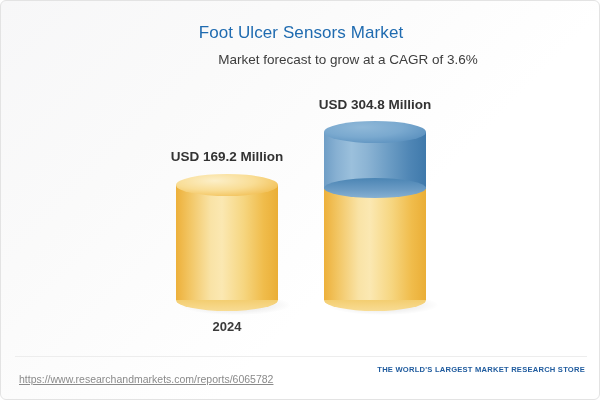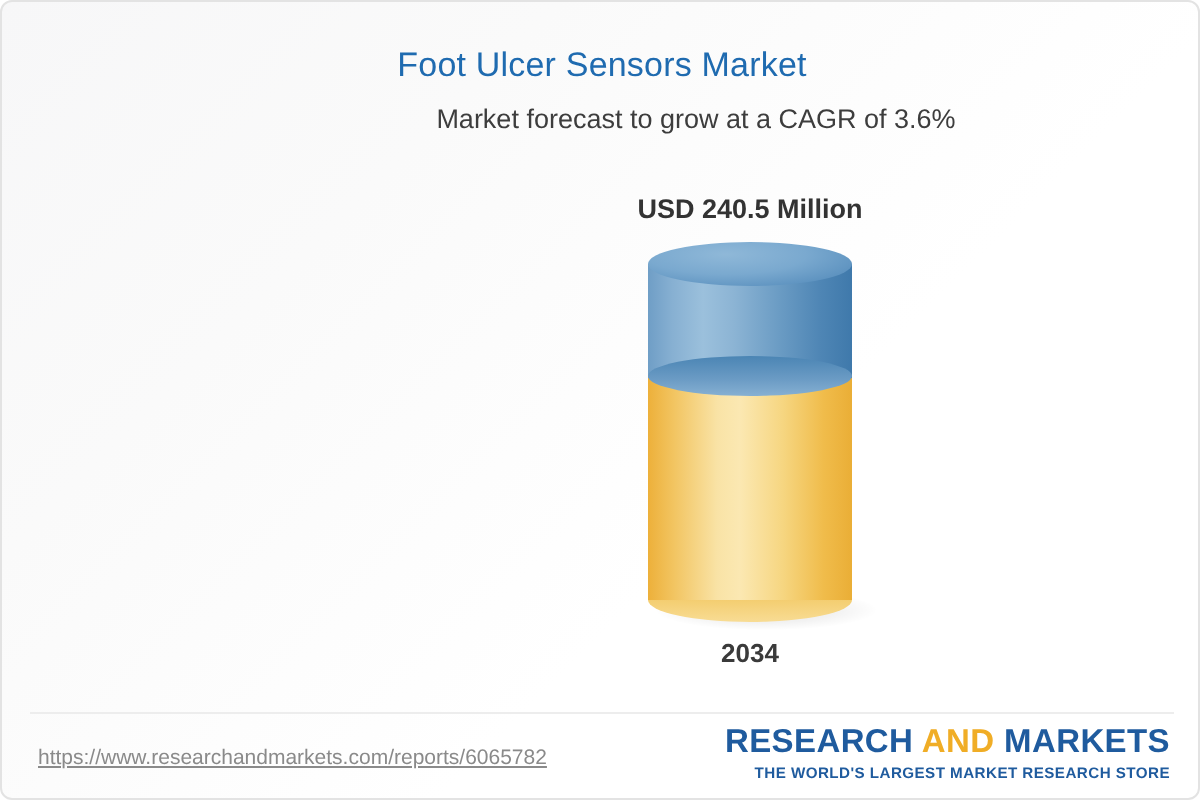--- a/index.html
+++ b/index.html
@@ -164,47 +164,62 @@
 </head>
 <body>
 
 <div id="card">
 
   <div id="title">Foot Ulcer Sensors Market</div>
   <div id="subtitle">Market forecast to grow at a CAGR of 3.6%</div>
 
   <div class="plot">
 
+    <div class="bar-group" style="left:175px; top:100px; width:102px; height:215px;">
+
+      <div class="value-label" style="left:-52px; top:48px; width:206px;">USD 169.2 Million</div>
+
+      <div class="shadow-ell" style="left:4px; top:194px; width:110px; height:20px;"></div>
+
+      <div class="cyl" style="top:73px; width:102px; height:137px;">
+
+        <div class="cap ycap-bottom" style="top:115px; height:22px;"></div>
+
+        <div class="cyl-body y-grad" style="top:11px; height:115px;"></div>
+
+        <div class="cap ycap-top" style="top:0px; height:22px;"></div>
+      </div>
+
+      <div class="cat-label" style="left:0px; top:218px; width:102px;">2024</div>
+    </div>
 
     <div class="bar-group" style="left:323px; top:100px; width:102px; height:215px;">
 
-      <div class="value-label" style="left:-52px; top:-4px; width:206px;">USD 240.5 Million</div>
+      <div class="value-label" style="left:-52px; top:-4px; width:206px;">USD 304.8 Million</div>
 
       <div class="shadow-ell" style="left:4px; top:194px; width:110px; height:20px;"></div>
 
       <div class="cyl" style="top:20px; width:102px; height:190px;">
 
         <div class="cap ycap-bottom" style="top:168px; height:22px;"></div>
 
         <div class="cyl-body y-grad" style="top:64px; height:115px;"></div>
 
         <div class="cyl-body b-grad" style="top:11px; height:57px;"></div>
 
         <div class="cap bcap-bottom" style="top:57px; height:20px;"></div>
 
         <div class="cap bcap-top" style="top:0px; height:22px;"></div>
       </div>
 
-      <div class="cat-label" style="left:0px; top:218px; width:102px;">2034</div>
     </div>
 
   </div>
 
   <div id="divider"></div>
 
   <a id="source-url" href="#">https://www.researchandmarkets.com/reports/6065782</a>
 
   <div id="logo">
-    <div id="logo-main"><span>RESEARCH</span> <span class="gold">AND</span> <span>MARKETS</span></div>
     <div id="logo-sub">THE WORLD'S LARGEST MARKET RESEARCH STORE</div>
   </div>
 
 </div>
 
 </body></html>

